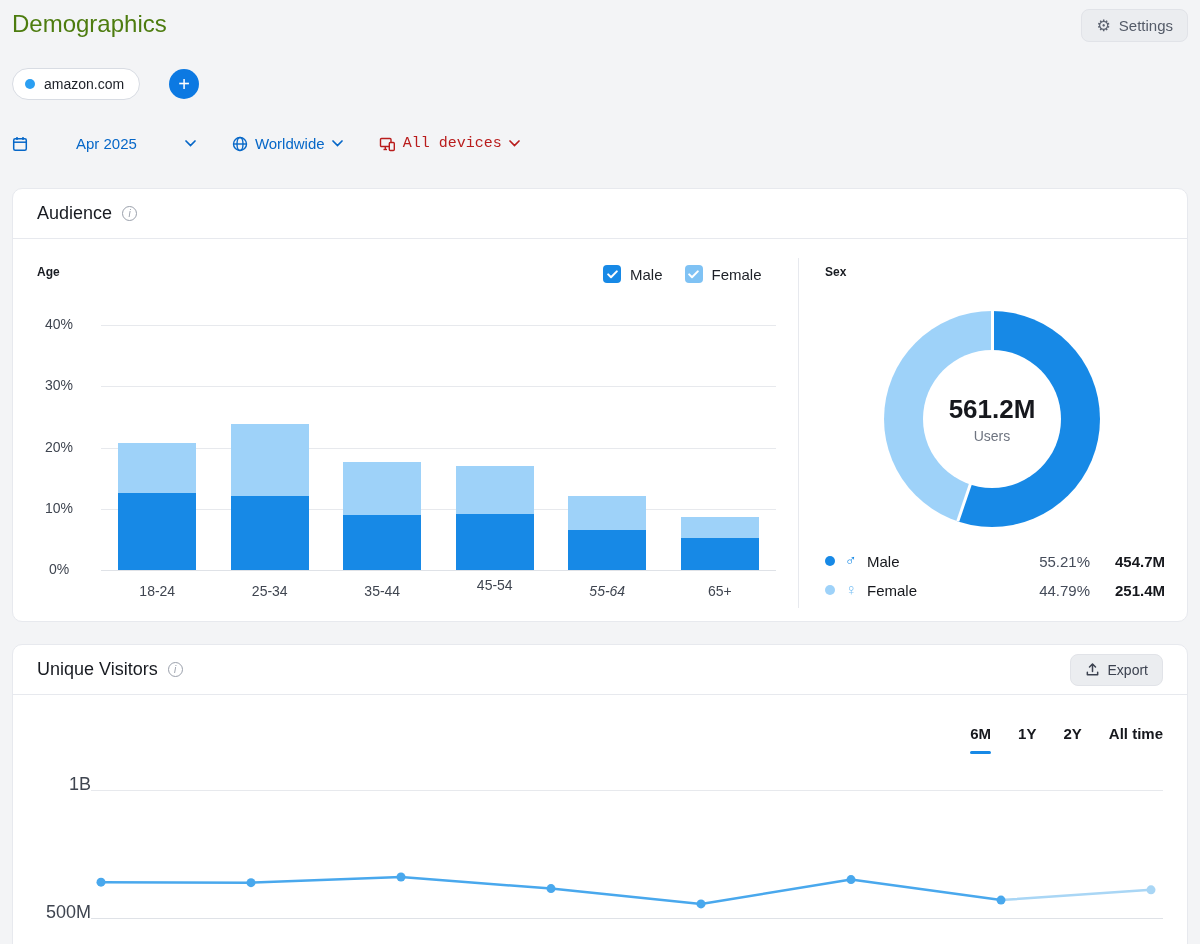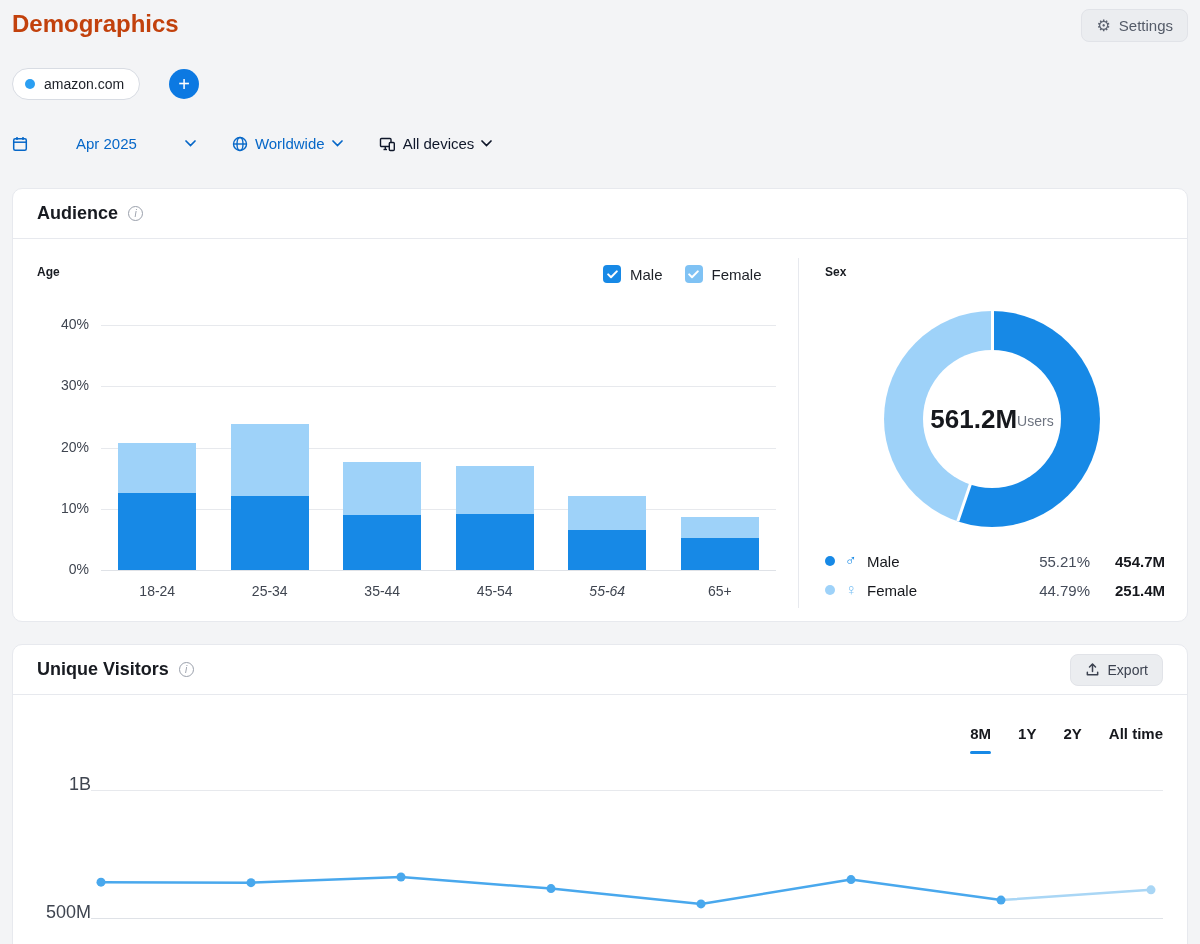--- a/index.html
+++ b/index.html
@@ -6,21 +6,21 @@
   html,body { width:1200px; height:944px; }
   body {
     font-family:"Liberation Sans", sans-serif;
     background:#f3f4f6;
     color:#16181d;
     overflow:hidden;
   }
   .page { position:relative; width:1200px; height:944px; }
 
   
-  .page-title { position:absolute; left:12px; top:10px; font-size:24px; font-weight:700; color:#c2410c; }
+  .page-title { position:absolute; left:12px; top:10px; font-size:24px; font-weight:400; color:#4d7c0f; }
   .btn {
     display:inline-flex; align-items:center; gap:8px;
     background:#ebedf0; border:1px solid #e1e3e8; border-radius:8px;
     height:33px; padding:0 14px; font-size:15px; color:#545b68;
     font-family:inherit; cursor:pointer; white-space:nowrap;
   }
   .settings-btn { position:absolute; right:12px; top:9px; }
   .gear { font-size:16px; line-height:1; color:#5c6370; }
 
   
@@ -45,48 +45,48 @@
 
   
   .card { position:absolute; background:#fff; border:1px solid #e7e9ee; border-radius:10px; }
   #audience-card { left:12px; top:188px; width:1176px; height:434px; }
   #uv-card { left:12px; top:644px; width:1176px; height:310px; }
   .card-header {
     position:absolute; left:0; right:0; top:0; height:50px;
     border-bottom:1px solid #e7e9ee;
     display:flex; align-items:center; padding:0 24px;
   }
-  .card-title { font-size:18px; font-weight:700; color:#181b21; }
+  .card-title { font-size:18px; font-weight:400; color:#181b21; }
   .info-icon {
     margin-left:10px; width:15px; height:15px; border-radius:50%;
     border:1px solid #9aa0ab; color:#9aa0ab; font-size:10px; font-style:italic;
     display:inline-flex; align-items:center; justify-content:center; line-height:1;
   }
   .export-btn { margin-left:auto; font-size:14px; color:#3c4250; height:32px; }
 
   
   .section-label { position:absolute; font-size:12px; font-weight:700; color:#181b21; }
   .age-legend { position:absolute; left:590px; top:76px; display:flex; gap:22px; }
   .legend-item { display:flex; align-items:center; gap:9px; cursor:pointer; font-size:15px; color:#1d2027; }
   .checkbox { width:18px; height:18px; border-radius:4px; display:flex; align-items:center; justify-content:center; }
 
   .age-plot { position:absolute; left:88px; top:136px; width:675px; height:245px; }
   .gridline { position:absolute; left:0; right:0; height:1px; background:#e7e9ed; }
-  .ytick { position:absolute; right:687px; width:60px; text-align:right; font-size:14px; color:#3f4550; }
+  .ytick { position:absolute; right:687px; width:60px; text-align:center; font-size:14px; color:#3f4550; }
   .bar { position:absolute; }
   .xtick { position:absolute; text-align:center; font-size:14px; color:#3f4550; }
 
   .v-divider { position:absolute; left:785px; top:69px; height:350px; width:1px; background:#e7e9ee; }
 
   
   .donut { position:absolute; left:871px; top:122px; width:216px; height:216px; border-radius:50%; }
   .donut-gap { position:absolute; left:106.5px; top:0; width:3px; height:108px; background:#fff; transform-origin:50% 100%; }
   .donut-hole {
     position:absolute; left:39px; top:39px; width:138px; height:138px; border-radius:50%; background:#fff;
-    display:flex; flex-direction:row; align-items:center; justify-content:center;
+    display:flex; flex-direction:column; align-items:center; justify-content:center;
   }
   .donut-value { font-size:26px; font-weight:700; color:#16181d; }
   .donut-label { font-size:14px; color:#6e7480; margin-top:3px; }
 
   .sex-legend-row {
     position:absolute; left:812px; width:340px; height:22px;
     display:flex; align-items:center; gap:9px; font-size:15px;
   }
   .sex-dot { width:10px; height:10px; border-radius:50%; flex:0 0 auto; }
   .gender-symbol { font-size:16px; width:14px; text-align:center; }
@@ -147,21 +147,21 @@
       <svg width="16" height="16" viewBox="0 0 16 16" fill="none" stroke="currentColor" stroke-width="1.4">
           <circle cx="8" cy="8" r="6.5"></circle>
           <ellipse cx="8" cy="8" rx="3" ry="6.5"></ellipse>
           <line x1="1.5" y1="8" x2="14.5" y2="8"></line>
         </svg>
       <span>Worldwide</span>
       <svg width="11" height="7" viewBox="0 0 11 7" fill="none" stroke="currentColor" stroke-width="1.7" stroke-linecap="round">
           <path d="M1 1l4.5 4.5L10 1"></path>
         </svg>
     </div>
-    <div class="filter" style="color: #0f172a;">
+    <div class="filter" style="color: #b91c1c; font-family: Liberation Mono, monospace;">
       <svg width="17" height="16" viewBox="0 0 17 16" fill="none" stroke="currentColor" stroke-width="1.4">
           <rect x="1.5" y="2.5" width="10.5" height="8" rx="1"></rect>
           <line x1="4.5" y1="13.5" x2="8" y2="13.5"></line>
           <line x1="6.3" y1="10.5" x2="6.3" y2="13.5"></line>
           <rect x="10.3" y="6.5" width="5" height="8" rx="1" fill="#f3f4f6"></rect>
         </svg>
       <span>All devices</span>
       <svg width="11" height="7" viewBox="0 0 11 7" fill="none" stroke="currentColor" stroke-width="1.7" stroke-linecap="round">
           <path d="M1 1l4.5 4.5L10 1"></path>
         </svg>
@@ -210,21 +210,21 @@
         <div class="bar" style="left: 17.25px; top: 117.6px; width: 78px; height: 50.225px; background: rgb(158, 210, 249);"></div>
         <div class="xtick" style="left: 0px; top: 258px; width: 112.5px;">18-24</div>
         <div class="bar" style="left: 129.75px; top: 170.887px; width: 78px; height: 74.1125px; background: rgb(23, 137, 230);"></div>
         <div class="bar" style="left: 129.75px; top: 99.225px; width: 78px; height: 71.6625px; background: rgb(158, 210, 249);"></div>
         <div class="xtick" style="left: 112.5px; top: 258px; width: 112.5px;">25-34</div>
         <div class="bar" style="left: 242.25px; top: 189.875px; width: 78px; height: 55.125px; background: rgb(23, 137, 230);"></div>
         <div class="bar" style="left: 242.25px; top: 136.588px; width: 78px; height: 53.2875px; background: rgb(158, 210, 249);"></div>
         <div class="xtick" style="left: 225px; top: 258px; width: 112.5px;">35-44</div>
         <div class="bar" style="left: 354.75px; top: 188.65px; width: 78px; height: 56.35px; background: rgb(23, 137, 230);"></div>
         <div class="bar" style="left: 354.75px; top: 141.488px; width: 78px; height: 47.1625px; background: rgb(158, 210, 249);"></div>
-        <div class="xtick" style="left: 337.5px; top: 258px; width: 112.5px;">45-54</div>
+        <div class="xtick" style="left: 337.5px; top: 252px; width: 112.5px;">45-54</div>
         <div class="bar" style="left: 467.25px; top: 204.575px; width: 78px; height: 40.425px; background: rgb(23, 137, 230);"></div>
         <div class="bar" style="left: 467.25px; top: 170.887px; width: 78px; height: 33.6875px; background: rgb(158, 210, 249);"></div>
         <div class="xtick" style="left: 450px; top: 258px; width: 112.5px; font-style: italic;">55-64</div>
         <div class="bar" style="left: 579.75px; top: 213.15px; width: 78px; height: 31.85px; background: rgb(23, 137, 230);"></div>
         <div class="bar" style="left: 579.75px; top: 191.713px; width: 78px; height: 21.4375px; background: rgb(158, 210, 249);"></div>
         <div class="xtick" style="left: 562.5px; top: 258px; width: 112.5px;">65+</div>
       </div>
 
     <div class="v-divider"></div>
 
@@ -264,21 +264,21 @@
             <path d="M8 10V2.6"></path>
             <path d="M4.8 5.4 8 2.2l3.2 3.2"></path>
             <path d="M2.5 10.8v2.7h11v-2.7"></path>
           </svg>
         <span>Export</span>
       </button>
     </div>
 
 
     <div class="ranges">
-      <span class="range selected">8M</span>
+      <span class="range selected">6M</span>
       <span class="range">1Y</span>
       <span class="range">2Y</span>
       <span class="range">All time</span>
     </div>
 
     <div class="uv-ylabel" style="top:129px;">1B</div>
     <div class="uv-gridline" style="top:145px;"></div>
     <div class="uv-ylabel" style="top:257px;">500M</div>
     <div class="uv-gridline" style="top:273px; background:#dfe2e7;"></div>
 

